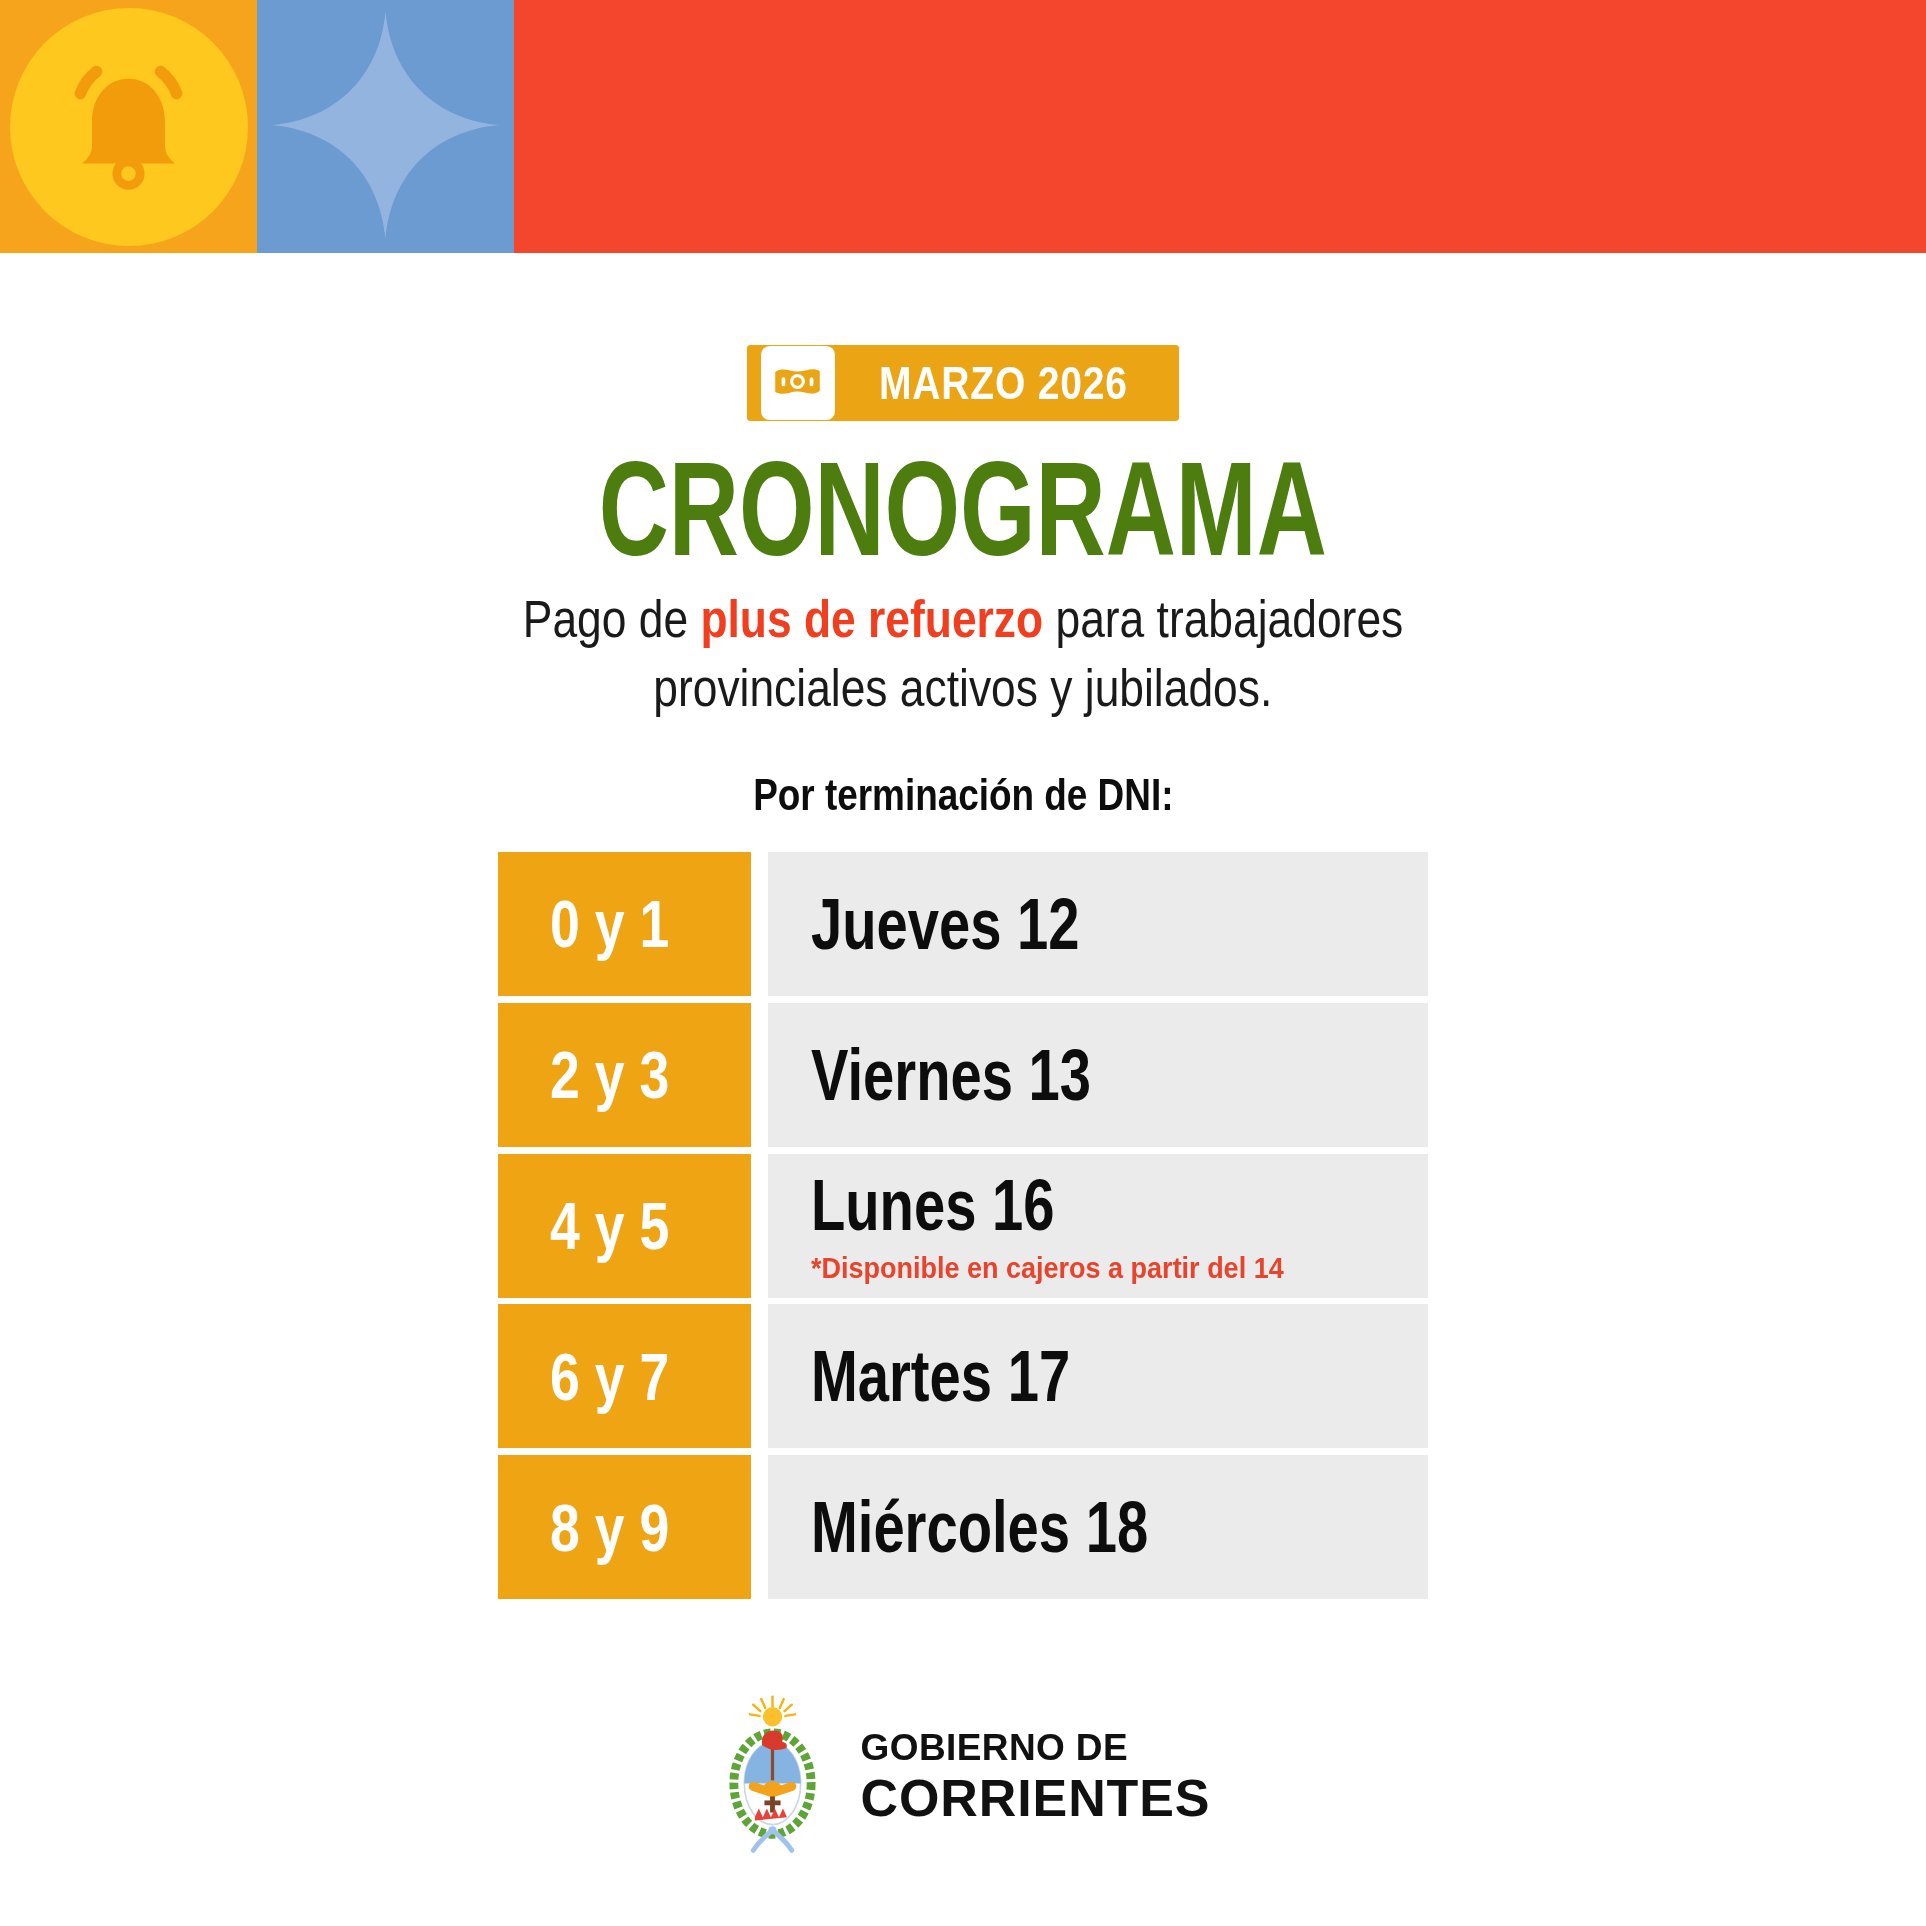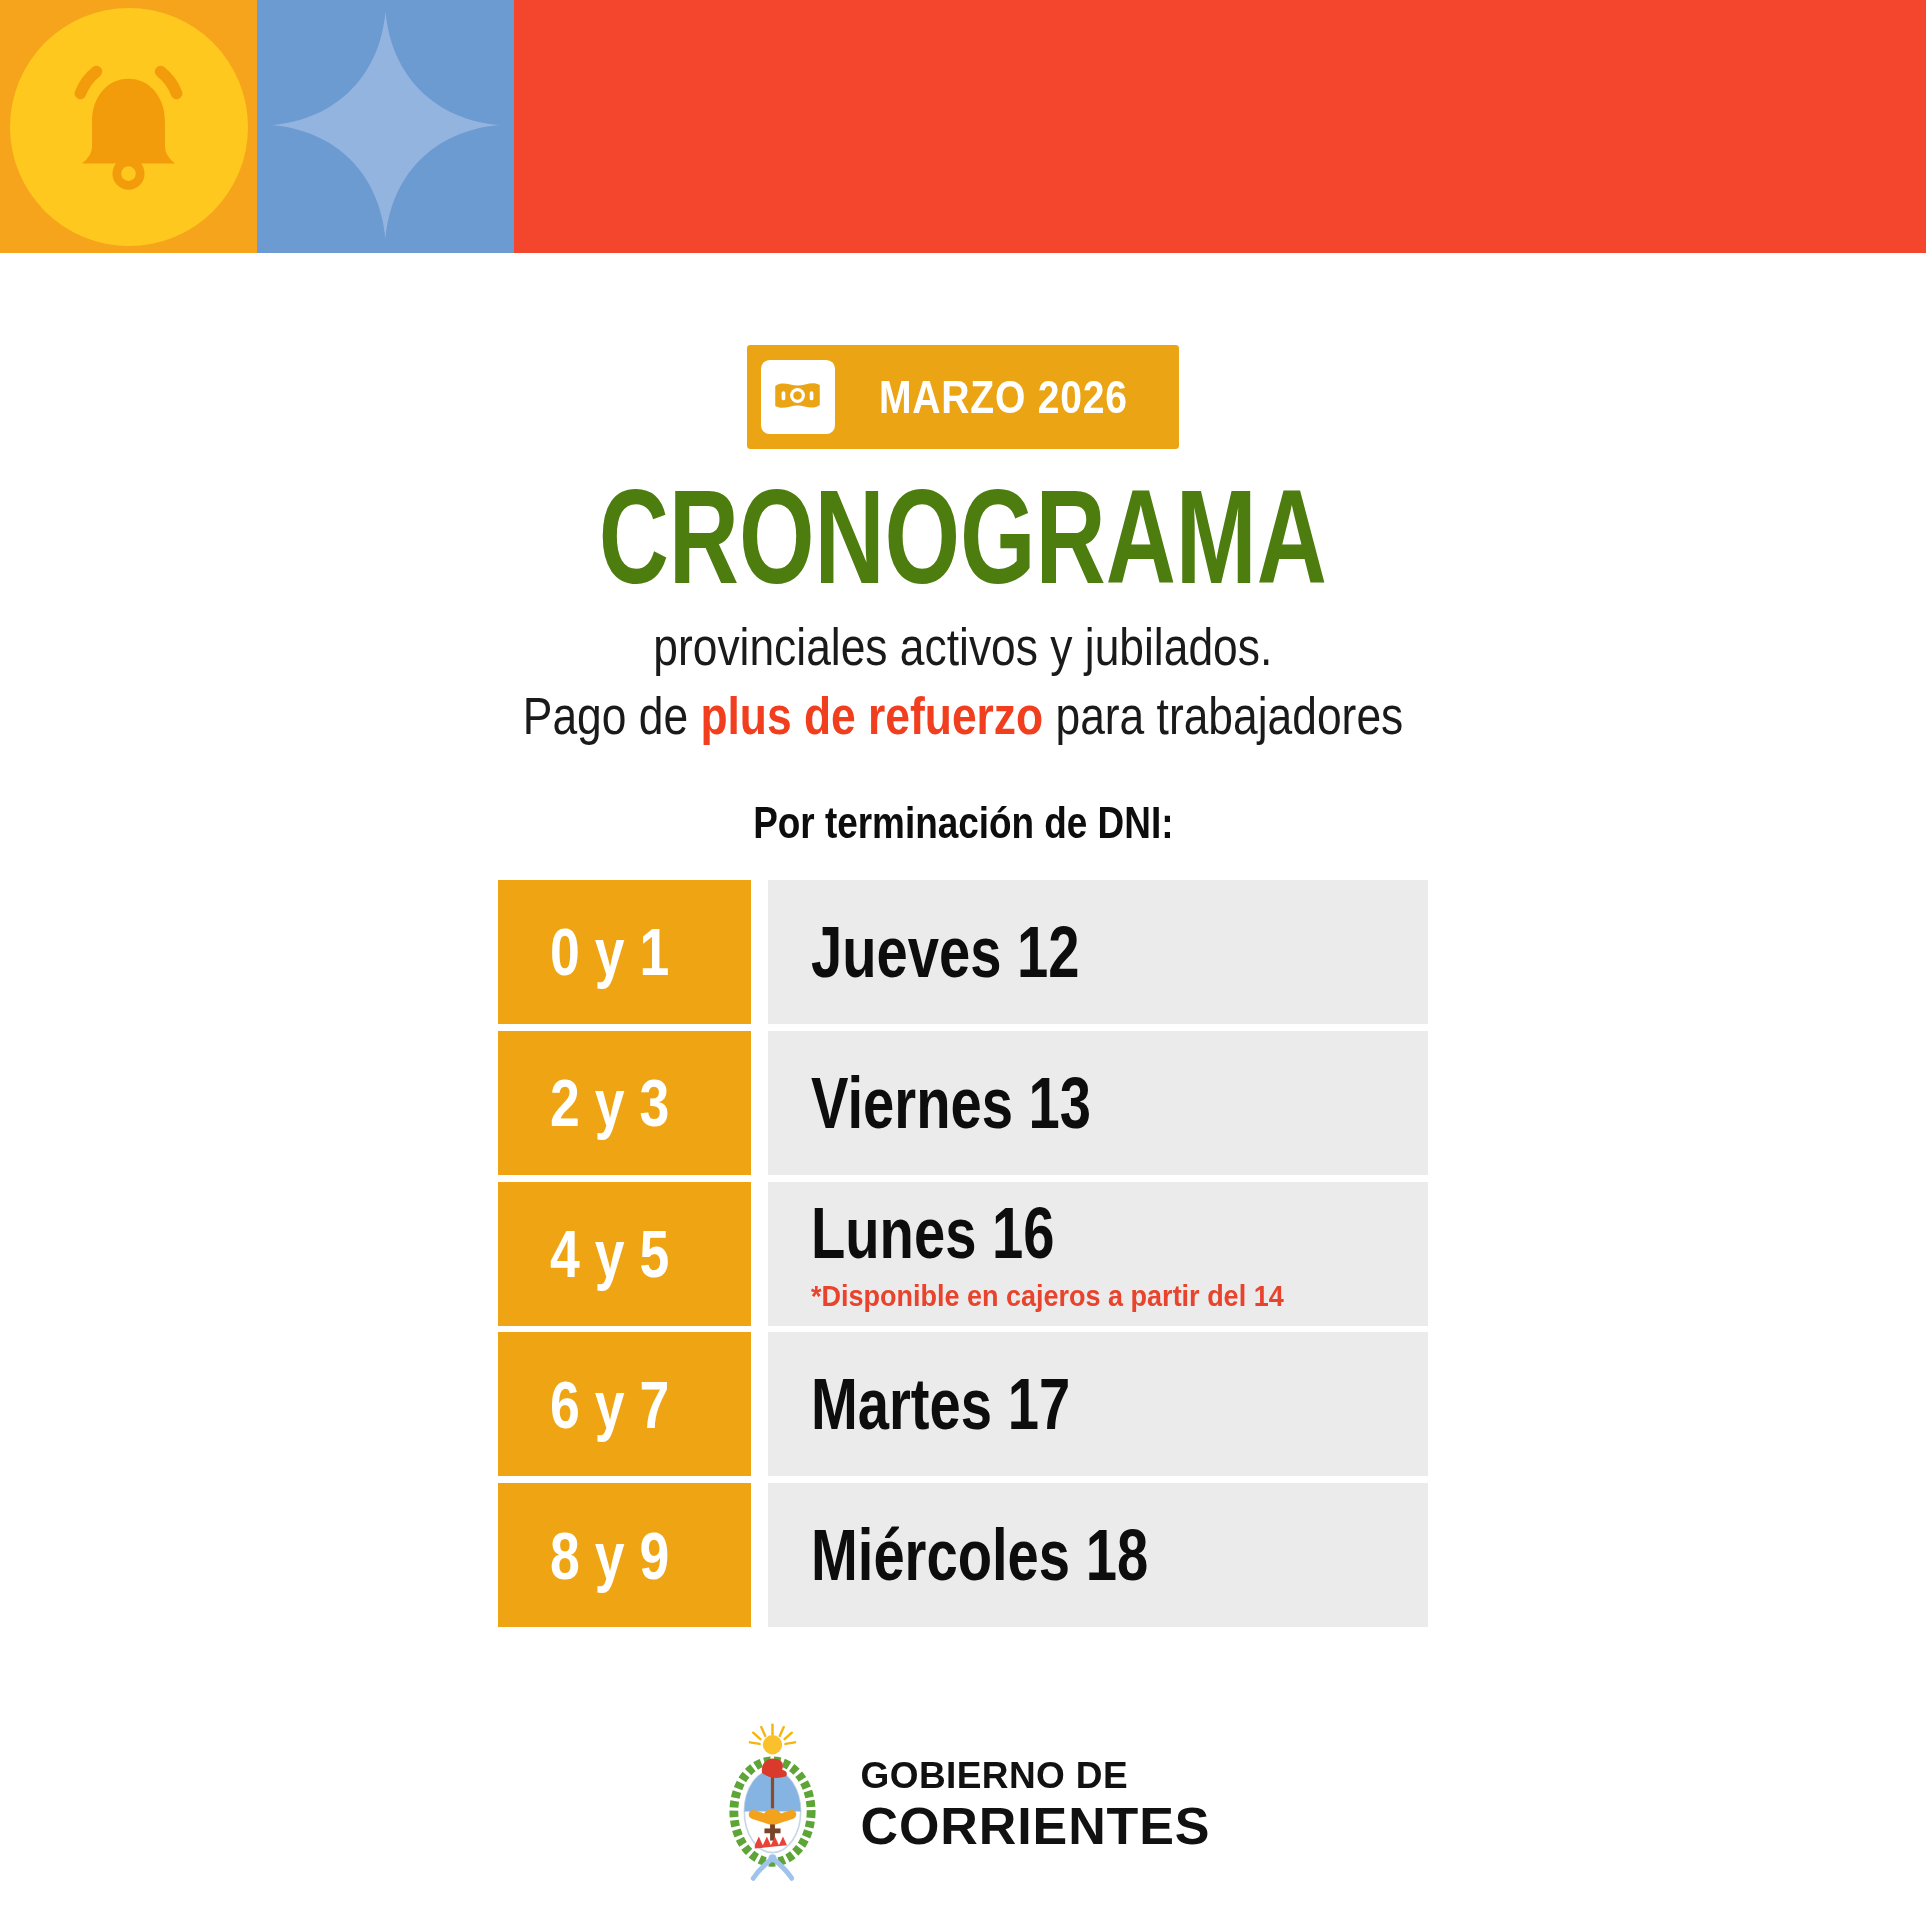--- a/index.html
+++ b/index.html
@@ -13,21 +13,21 @@
   .tile-bell{background:#F6A41C;}
   .bell-circle{
     position:absolute;left:50%;top:50%;transform:translate(-50%,-50%);
     width:238px;height:238px;border-radius:50%;background:#FFC81E;
     display:flex;align-items:center;justify-content:center;
   }
   .tile-sparkle{background:#6C9BD2;display:flex;align-items:center;justify-content:center;}
   .hero-bar{flex:1;background:#F3462D;}
   
   .badge{
-    margin:92px auto 0;width:max-content;height:104px;background:#EBA414;border-radius:3.4px;
+    margin:92px auto 0;width:max-content;height:76px;background:#EBA414;border-radius:3.4px;
     display:flex;align-items:center;gap:22px;padding:0 29px 0 13.7px;
   }
   .badge-iconbox{
     width:74px;height:74px;background:#ffffff;border-radius:8.6px;
     display:flex;align-items:center;justify-content:center;flex:0 0 auto;
   }
   .badge-label{
     color:#ffffff;font-size:46px;font-weight:800;letter-spacing:0.9px;white-space:nowrap;
   }
   .cx{display:inline-block;transform:scaleX(0.85);transform-origin:center;}
@@ -106,22 +106,22 @@
         <rect x="73" y="42" width="7" height="17" rx="3.5" fill="#ffffff"></rect>
       </svg>
     </span>
   </div>
   <span class="badge-label"><span class="cx">MARZO 2026</span></span>
 </div>
 
 <div class="title"><span class="cx-title">CRONOGRAMA</span></div>
 
 <div class="subtitle">
+  <div><span class="cx"><span>Pago de </span><span class="hl">plus de refuerzo</span><span> para trabajadores</span></span></div>
   <div><span class="cx">provinciales activos y jubilados.</span></div>
-  <div><span class="cx"><span>Pago de </span><span class="hl">plus de refuerzo</span><span> para trabajadores</span></span></div>
 </div>
 
 <div class="section-label"><span class="cx">Por terminación de DNI:</span></div>
 
 <div class="table">
 
   <div class="row">
     <div class="dni-cell">
         <span class="cx-left">0 y 1</span>
       </div>

